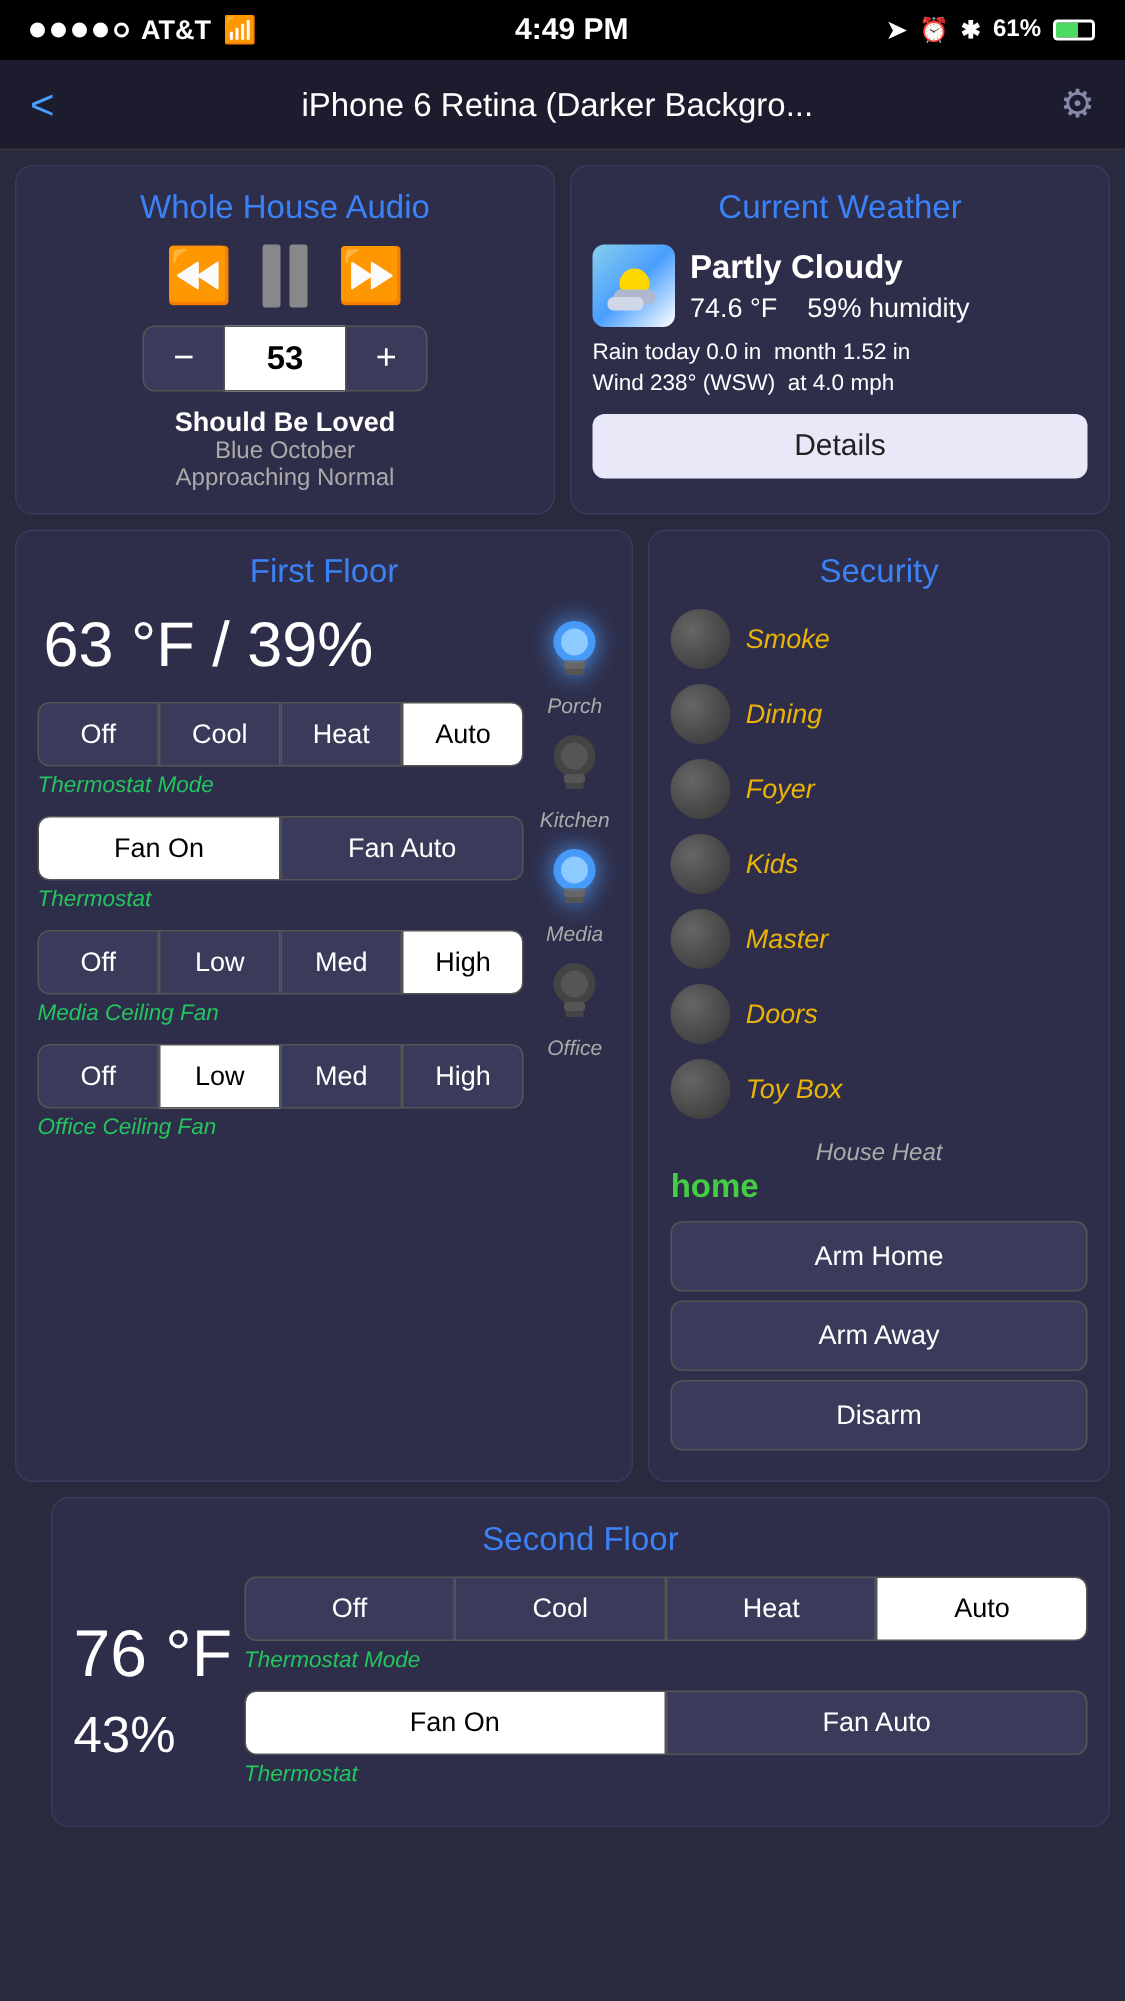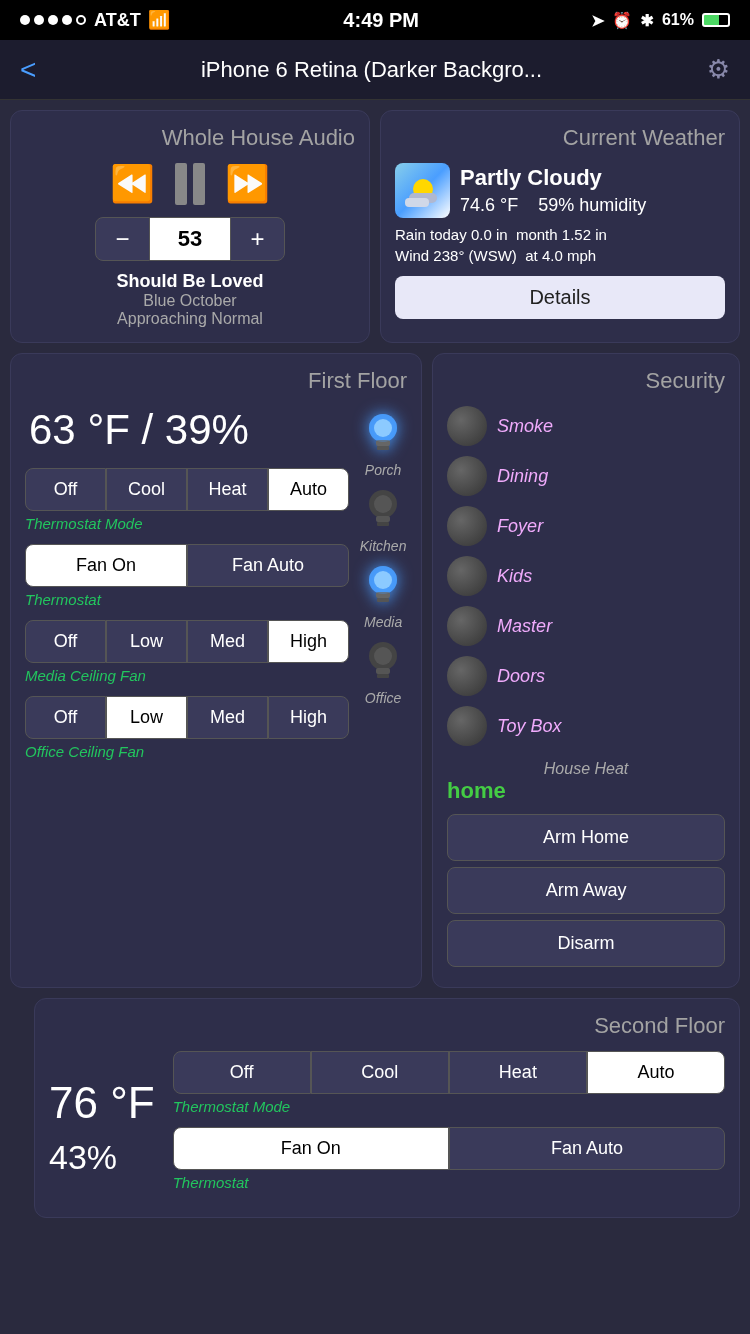--- a/index.html
+++ b/index.html
@@ -63,22 +63,22 @@
 
     
     .card {
       background: #2e2e4a;
       border-radius: 12px;
       padding: 14px;
       border: 1px solid #3a3a5a;
     }
     .card-title {
       font-size: 22px;
-      color: #a3a3a3;
-      text-align: right;
+      color: #3b82f6;
+      text-align: center;
       margin-bottom: 12px;
       font-weight: 400;
     }
 
     
     .audio-card {
       flex: 1;
     }
     .audio-controls {
       display: flex;
@@ -237,21 +237,21 @@
     }
     .security-dot {
       width: 40px;
       height: 40px;
       border-radius: 50%;
       background: radial-gradient(circle at 35% 35%, #666, #333);
       flex-shrink: 0;
     }
     .security-label {
       font-size: 18px;
-      color: #f0abfc;
+      color: #eab308;
       font-style: italic;
     }
     .house-mode-label {
       font-size: 16px;
       color: #aaa;
       text-align: center;
       font-style: italic;
       margin-top: 4px;
     }
     .house-mode-value {
@@ -311,21 +311,21 @@
     .bulb-off { color: #666; }
 
     
     .second-floor-row {
       margin-bottom: 10px;
       padding-left: 24px;
     }
     .second-floor-card {
       width: 100%;
     }
-    .sf-main { display: flex; gap: 18px; }
+    .sf-main { display: flex; gap: 8px; }
     .sf-left { display: flex; flex-direction: column; justify-content: center; gap: 10px; }
     .sf-temp { font-size: 44px; color: #fff; }
     .sf-humidity { font-size: 34px; color: #fff; }
     .sf-controls { flex: 1; }
   </style>
 </head>
 <body>
 
 <div class="status-bar">
   <div class="status-left">

